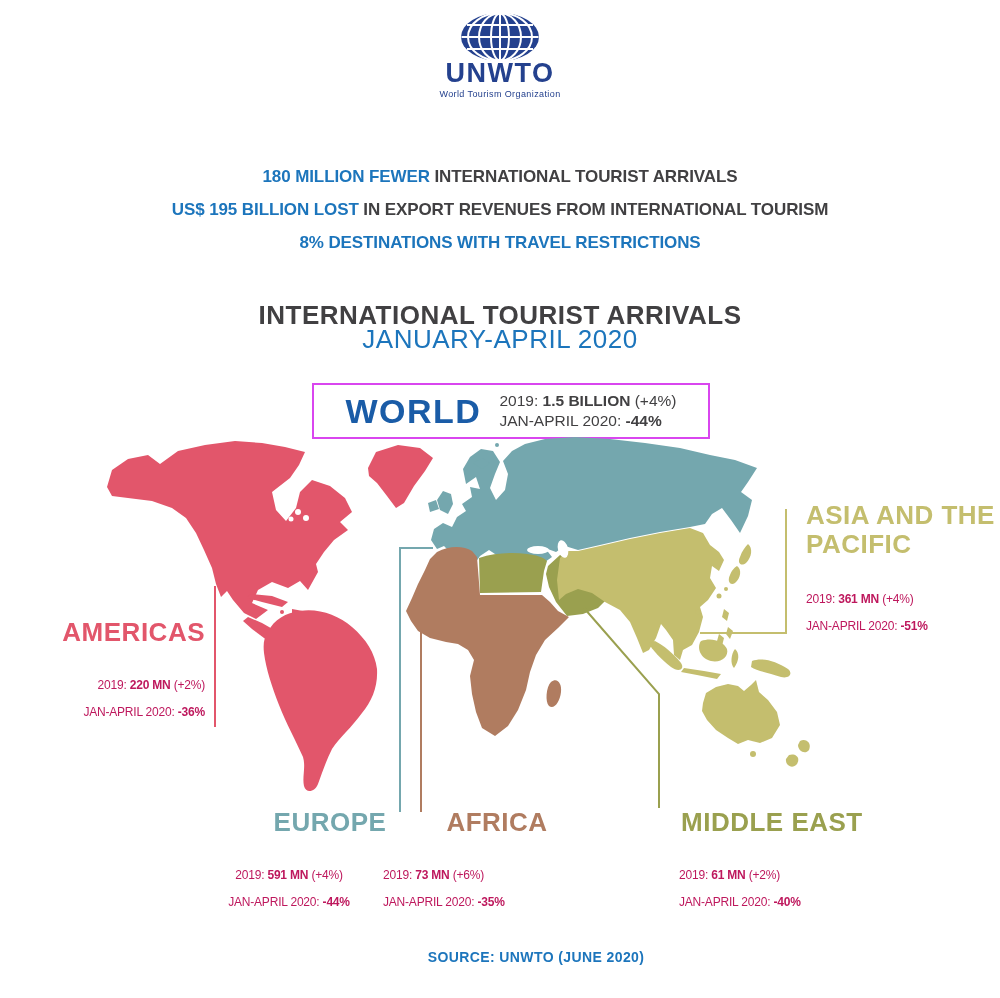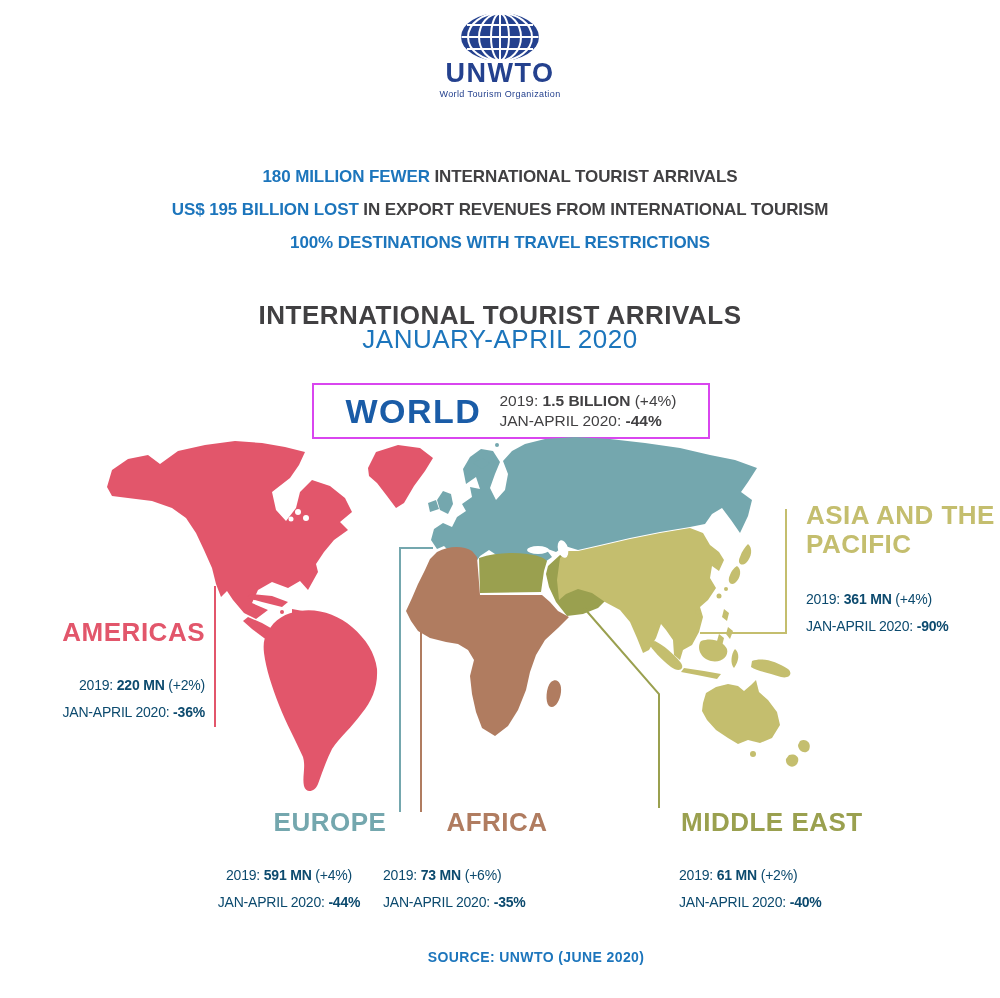--- a/index.html
+++ b/index.html
@@ -24,21 +24,21 @@
   #section-subtitle{top:324px;font-size:26px;font-weight:normal;color:#1C75BC;letter-spacing:0.5px;}
 
   
   #world-box{left:312px;top:383px;width:394px;height:52px;border:2px solid #d946ef;
              display:flex;align-items:center;justify-content:center;gap:18px;}
   #world-label{font-size:34px;font-weight:bold;color:#1A5CA7;letter-spacing:1.5px;}
   .world-stats{font-size:15.5px;line-height:20px;color:#414042;text-align:left;}
 
   
   .region-label{font-size:26px;font-weight:bold;letter-spacing:0.5px;line-height:29px;}
-  .region-stats{font-size:14px;line-height:27px;color:#0c4a6e;letter-spacing:-0.2px;}
+  .region-stats{font-size:12px;line-height:27px;color:#be185d;letter-spacing:-0.2px;}
   .region-stats b{font-weight:bold;}
   #americas-label{left:0;width:205px;top:618px;text-align:right;color:#E2566B;}
   #americas-stats{left:0;width:205px;top:672px;text-align:right;}
   #asia-label{left:806px;width:190px;top:501px;text-align:left;color:#C4BE6E;}
   #asia-stats{left:806px;width:194px;top:586px;text-align:left;}
   #europe-label{left:230px;width:200px;top:808px;text-align:center;color:#74A7AE;}
   #europe-stats{left:139px;width:300px;top:862px;text-align:center;}
   #africa-label{left:397px;width:200px;top:808px;text-align:center;color:#B07C60;}
   #africa-stats{left:383px;width:300px;top:862px;text-align:left;}
   #middleeast-label{left:681px;width:250px;top:808px;text-align:left;color:#9AA04F;}
@@ -66,21 +66,21 @@
   <div id="logo-name" class="abs center">UNWTO</div>
   <div id="logo-tagline" class="abs center">World Tourism Organization</div>
 
   <div id="fact-1" class="abs center fact-line">
     <span class="hl">180 MILLION FEWER</span><span> INTERNATIONAL TOURIST ARRIVALS</span>
   </div>
   <div id="fact-2" class="abs center fact-line">
     <span class="hl">US$ 195 BILLION LOST</span><span> IN EXPORT REVENUES FROM INTERNATIONAL TOURISM</span>
   </div>
   <div id="fact-3" class="abs center fact-line">
-    <span class="hl">100% DESTINATIONS WITH TRAVEL RESTRICTIONS</span><span></span>
+    <span class="hl">8% DESTINATIONS WITH TRAVEL RESTRICTIONS</span><span></span>
   </div>
 
   <div id="section-title" class="abs center">INTERNATIONAL TOURIST ARRIVALS</div>
   <div id="section-subtitle" class="abs center">JANUARY-APRIL 2020</div>
 
   <div id="world-box" class="abs">
     <div id="world-label">WORLD</div>
     <div class="world-stats">
       <div><span>2019: </span><b>1.5 BILLION</b><span> (+4%)</span></div>
       <div><span>JAN-APRIL 2020: </span><b>-44%</b></div>
@@ -156,21 +156,21 @@
 
   <div id="americas-label" class="abs region-label">AMERICAS</div>
   <div id="americas-stats" class="abs region-stats">
     <div><span>2019: </span><b>220 MN</b><span> (+2%)</span></div>
     <div><span>JAN-APRIL 2020: </span><b>-36%</b></div>
   </div>
 
   <div id="asia-label" class="abs region-label">ASIA AND THE PACIFIC</div>
   <div id="asia-stats" class="abs region-stats">
     <div><span>2019: </span><b>361 MN</b><span> (+4%)</span></div>
-    <div><span>JAN-APRIL 2020: </span><b>-90%</b></div>
+    <div><span>JAN-APRIL 2020: </span><b>-51%</b></div>
   </div>
 
   <div id="europe-label" class="abs region-label">EUROPE</div>
   <div id="europe-stats" class="abs region-stats">
     <div><span>2019: </span><b>591 MN</b><span> (+4%)</span></div>
     <div><span>JAN-APRIL 2020: </span><b>-44%</b></div>
   </div>
 
   <div id="africa-label" class="abs region-label">AFRICA</div>
   <div id="africa-stats" class="abs region-stats">

